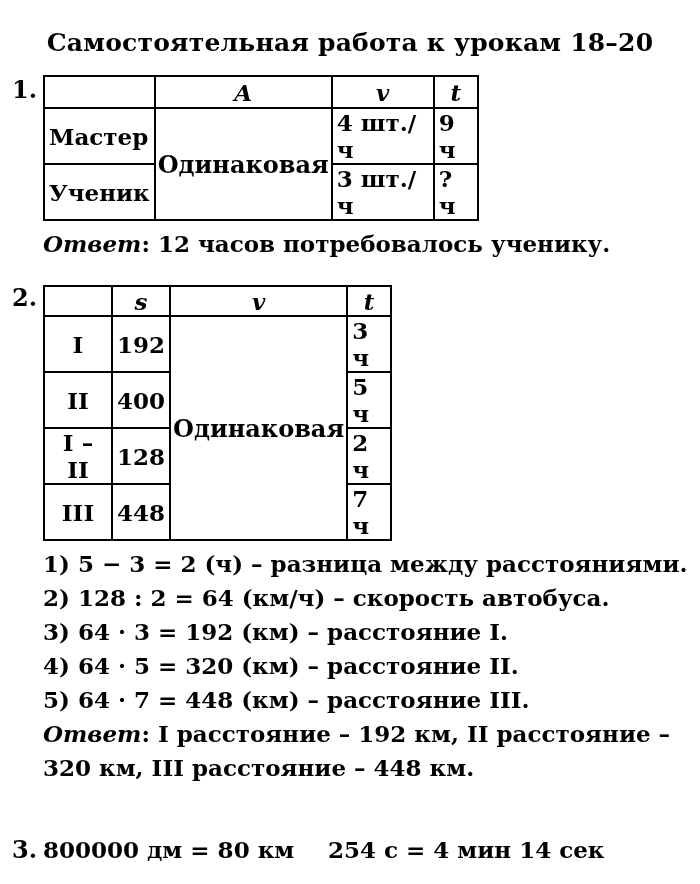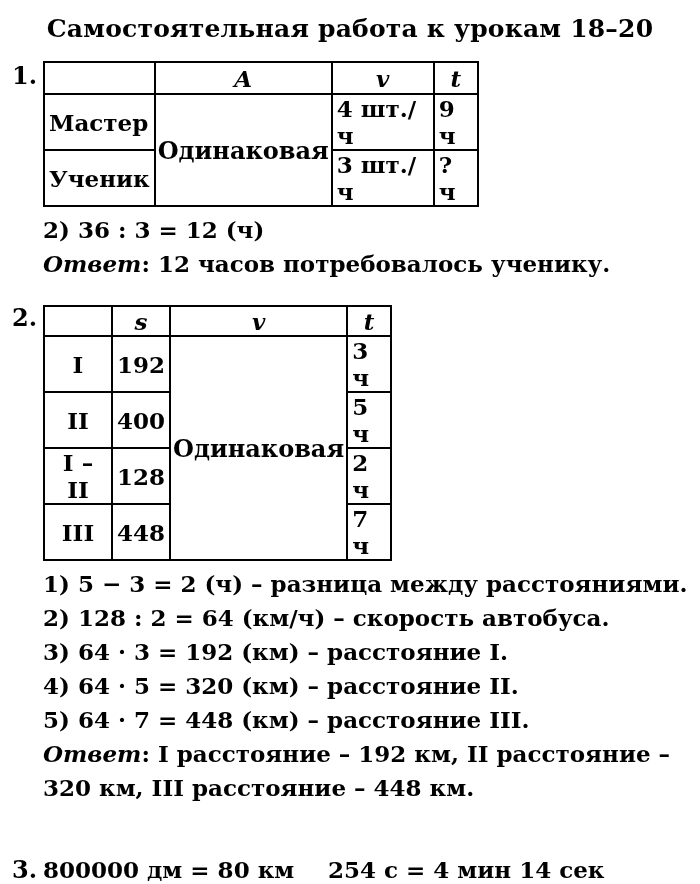--- a/index.html
+++ b/index.html
@@ -7,21 +7,21 @@
   body {
     background:#ffffff;
     color:#000000;
     font-family:"DejaVu Serif", serif;
     font-weight:700;
     overflow:hidden;
   }
   .title {
     font-size:25px;
     text-align:center;
-    padding-top:14px;
+    padding-top:28px;
     letter-spacing:.2px;
   }
   .section { display:flex; align-items:flex-start; }
   .num {
     flex:0 0 43px;
     padding-left:12px;
     font-size:24px;
     line-height:34px;
   }
   .content { flex:1 1 auto; min-width:0; padding-right:6px; }
@@ -89,21 +89,20 @@
           <td>4 шт./ч</td>
           <td>9 ч</td>
         </tr>
         <tr class="datarow">
           <td>Ученик</td>
           <td>3 шт./ч</td>
           <td>? ч</td>
         </tr>
       </tbody>
         </table>
-      <div class="line">2) 36 : 3 = 12 (ч)</div>
       <div class="line"><span class="ans-label">Ответ</span><span>: 12 часов потребовалось ученику.</span></div>
     </div>
   </div>
 
   <div class="section p2">
     <div class="num">2.</div>
     <div class="content">
       <table class="t2">
         <colgroup>
             <col style="width:68px">

